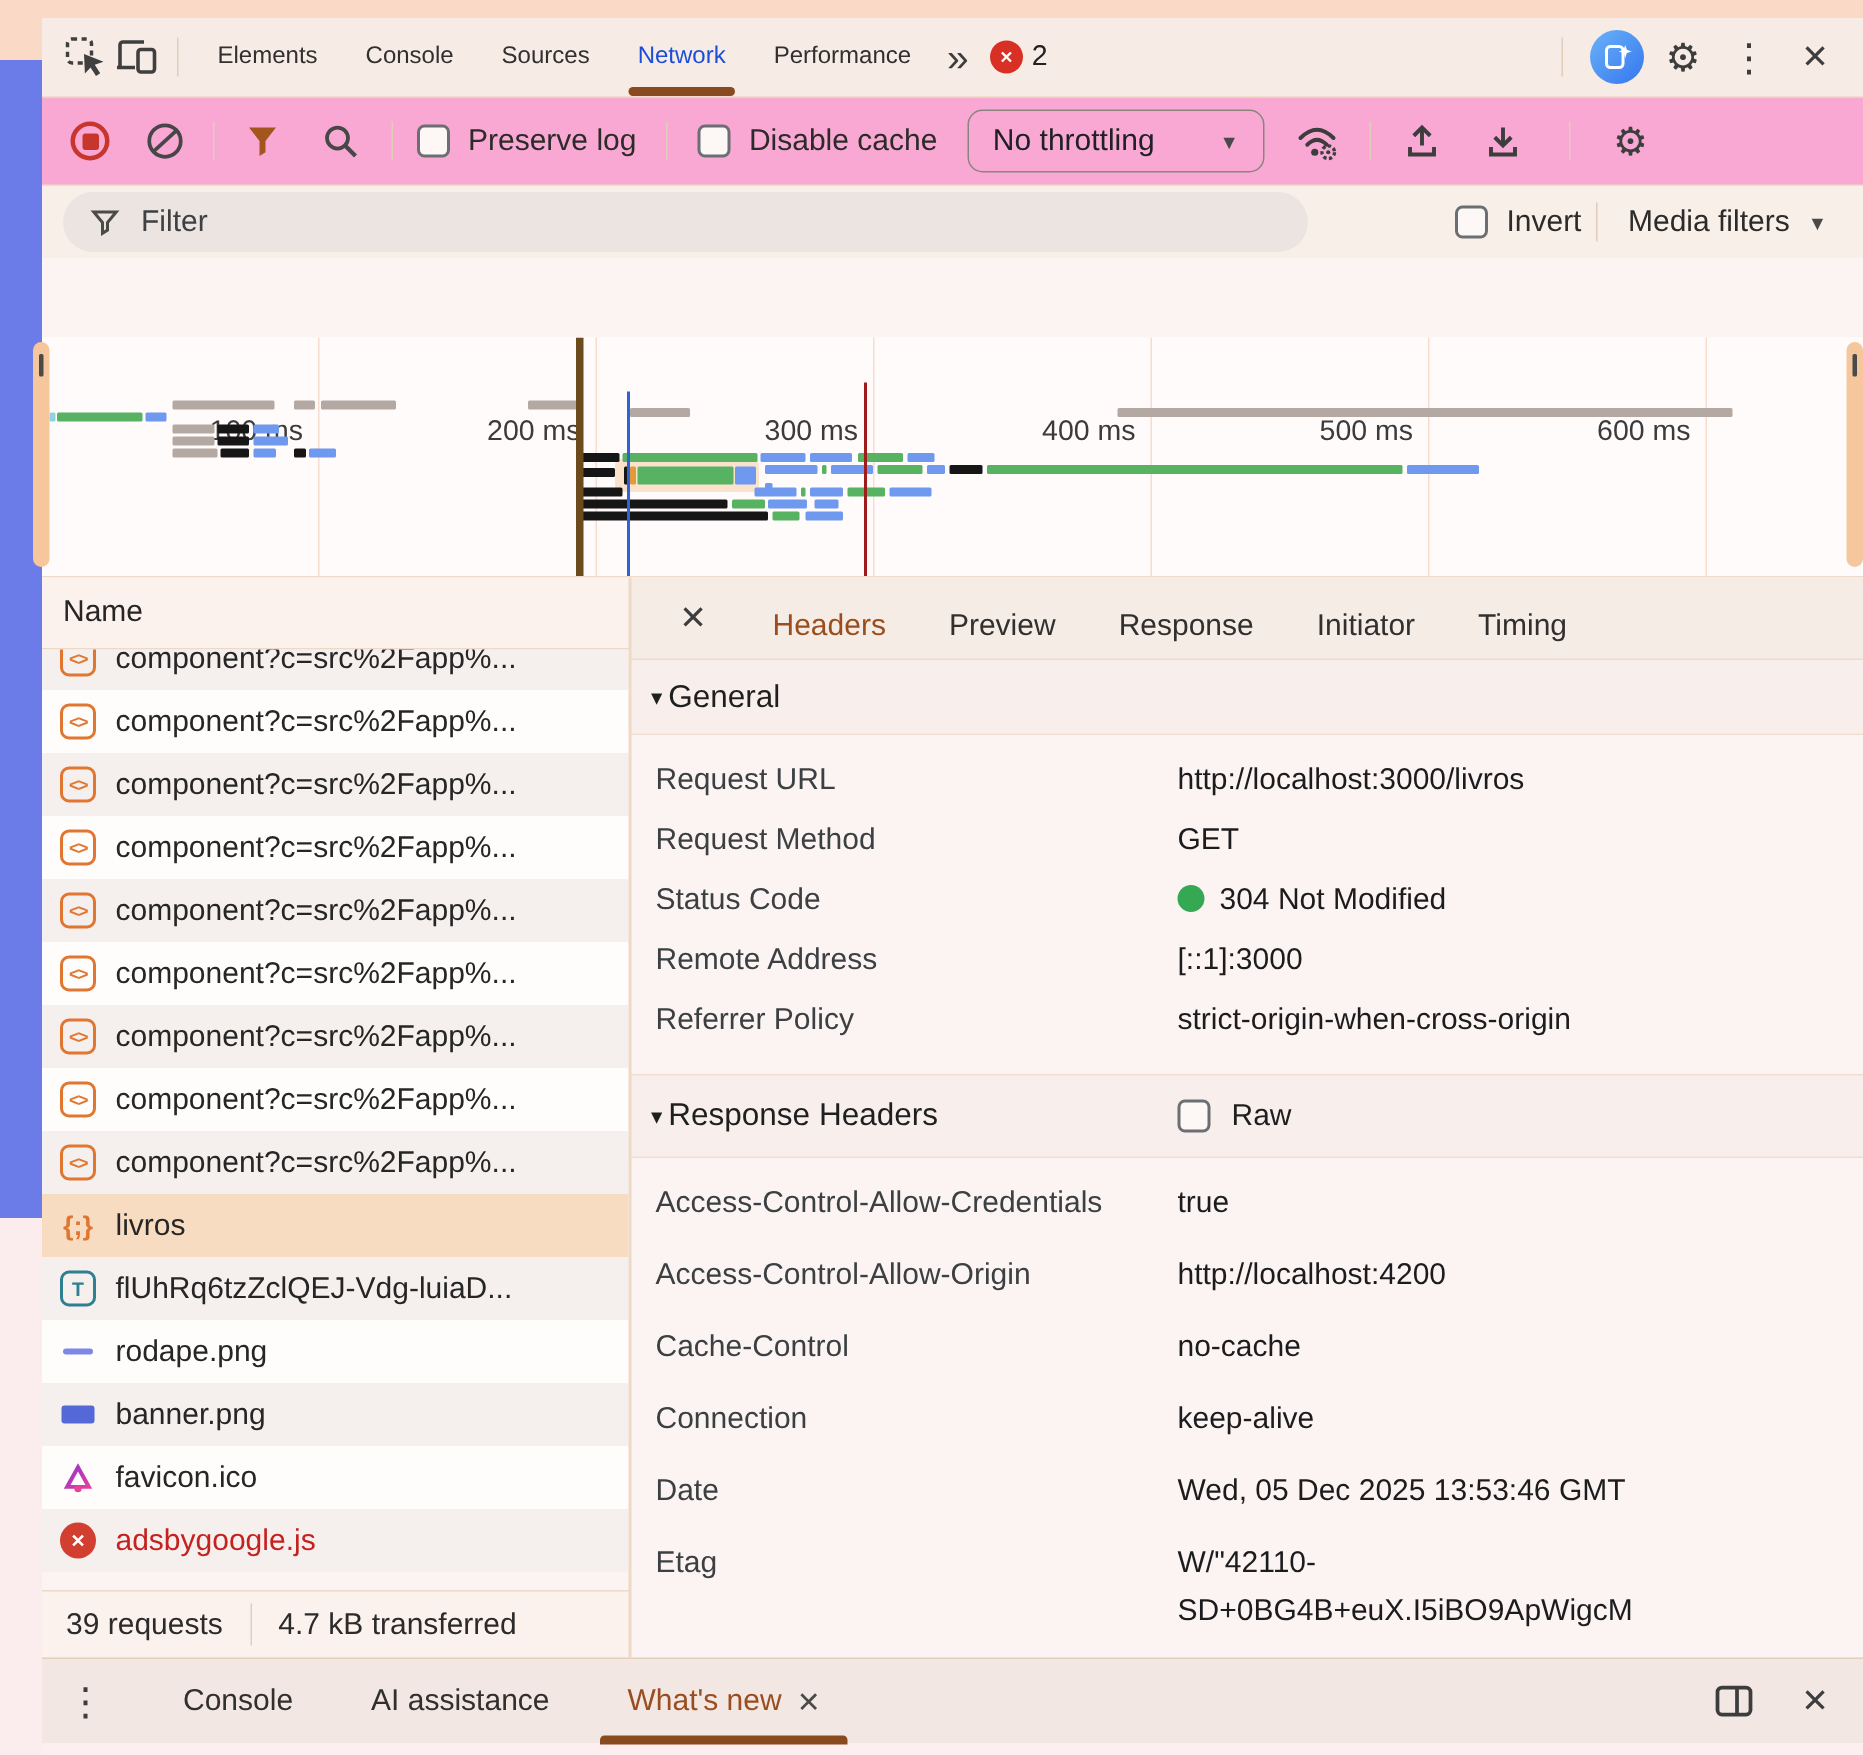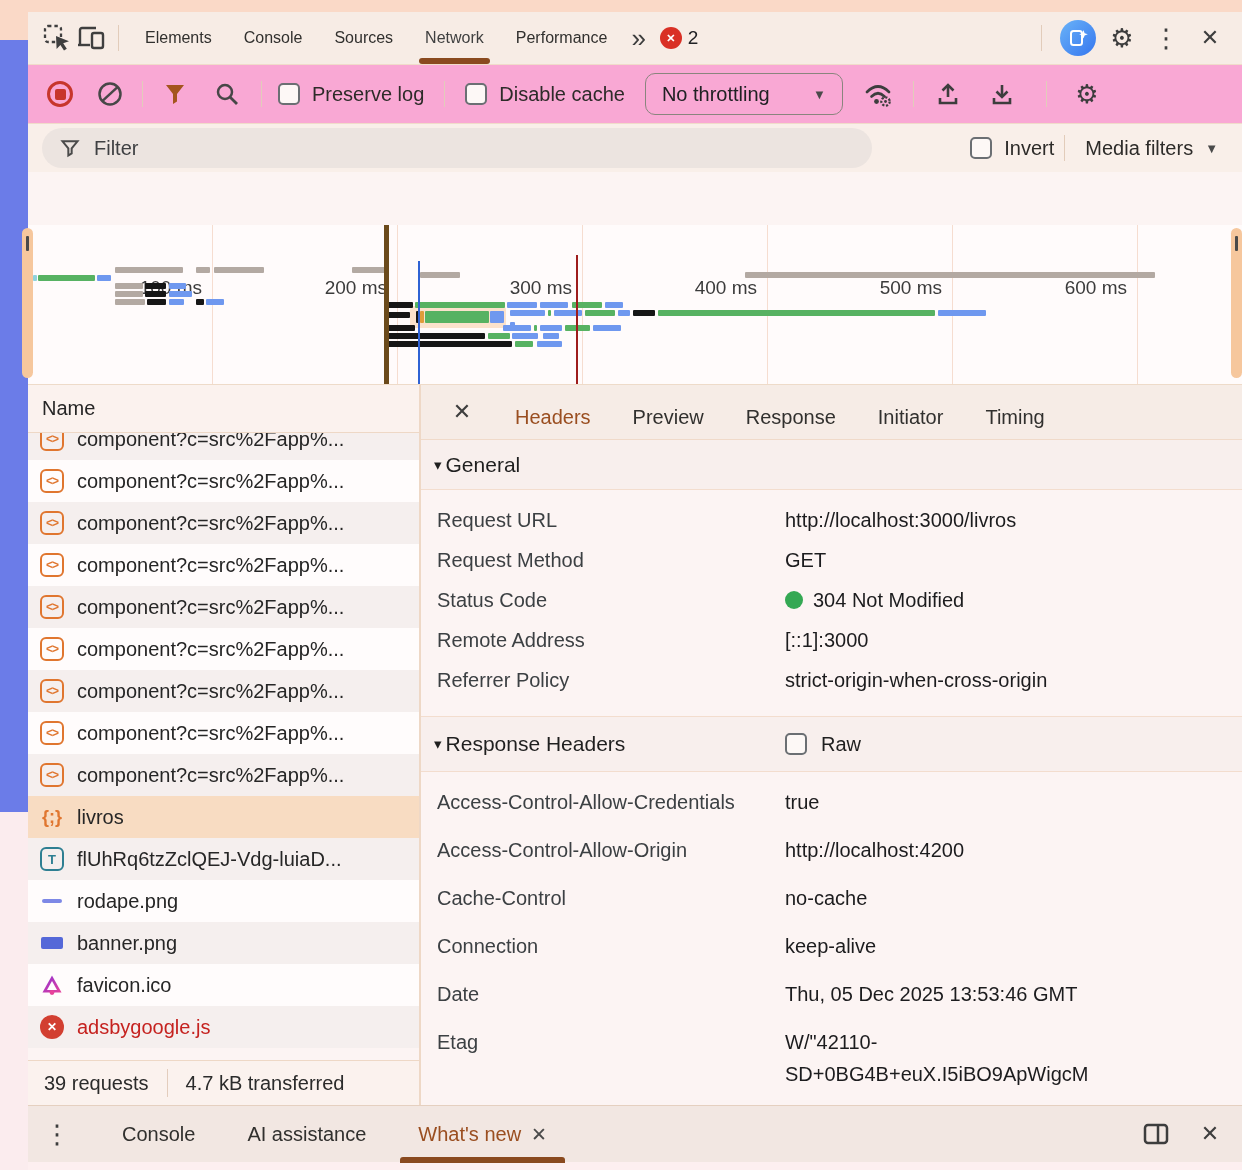--- a/index.html
+++ b/index.html
@@ -15,21 +15,21 @@
 
   .devtools { position:absolute; left:28px; top:12px; width:1214px; height:1150px; background:#fcf4f3; }
 
   
   .tabbar { position:absolute; left:0; top:0; width:1214px; height:53px; background:#f7ece5;
             display:flex; align-items:center; padding:0 14px 0 12px; border-bottom:1px solid #f0dcca; }
   .tb-icon { display:flex; align-items:center; justify-content:center; width:34px; height:34px; flex:none; }
   .vdiv { width:1px; height:26px; background:#e2ccba; margin:0 10px; flex:none; }
   .main-tab { position:relative; height:52px; display:flex; align-items:center; padding:0 16px;
               font-size:16px; color:#31302e; cursor:default; flex:none; }
-  .main-tab.active { color:#404040; }
+  .main-tab.active { color:#1d4ed8; }
   .main-tab.active::after { content:""; position:absolute; left:10px; right:10px; bottom:0; height:6px;
               border-radius:3px; background:#8a4a1f; }
   .chev { font-size:26px; color:#3d3d3d; padding:0 8px; }
   .err-badge { display:flex; align-items:center; gap:6px; padding:0 6px; }
   .err-circle { width:22px; height:22px; border-radius:50%; background:#d93025; color:#fff;
                 display:flex; align-items:center; justify-content:center; font-size:11px; font-weight:bold; }
   .err-count { font-size:19px; color:#202124; }
   .right-group { margin-left:auto; display:flex; align-items:center; gap:8px; }
   .ai-circle { width:36px; height:36px; border-radius:50%; background:linear-gradient(135deg,#6ab3f8,#3576ef);
                display:flex; align-items:center; justify-content:center; position:relative; }
@@ -509,21 +509,21 @@
           <div class="kvrow">
             <div class="k">Cache-Control</div>
             <div class="v">no-cache</div>
           </div>
           <div class="kvrow">
             <div class="k">Connection</div>
             <div class="v">keep-alive</div>
           </div>
           <div class="kvrow">
             <div class="k">Date</div>
-            <div class="v">Thu, 05 Dec 2025 13:53:46 GMT</div>
+            <div class="v">Wed, 05 Dec 2025 13:53:46 GMT</div>
           </div>
           <div class="kvrow">
             <div class="k">Etag</div>
             <div class="v">W/"42110-<br>SD+0BG4B+euX.I5iBO9ApWigcM</div>
           </div>
         </div>
     </div>
     <div class="vdivider"></div>
 
     <div class="drawer">

